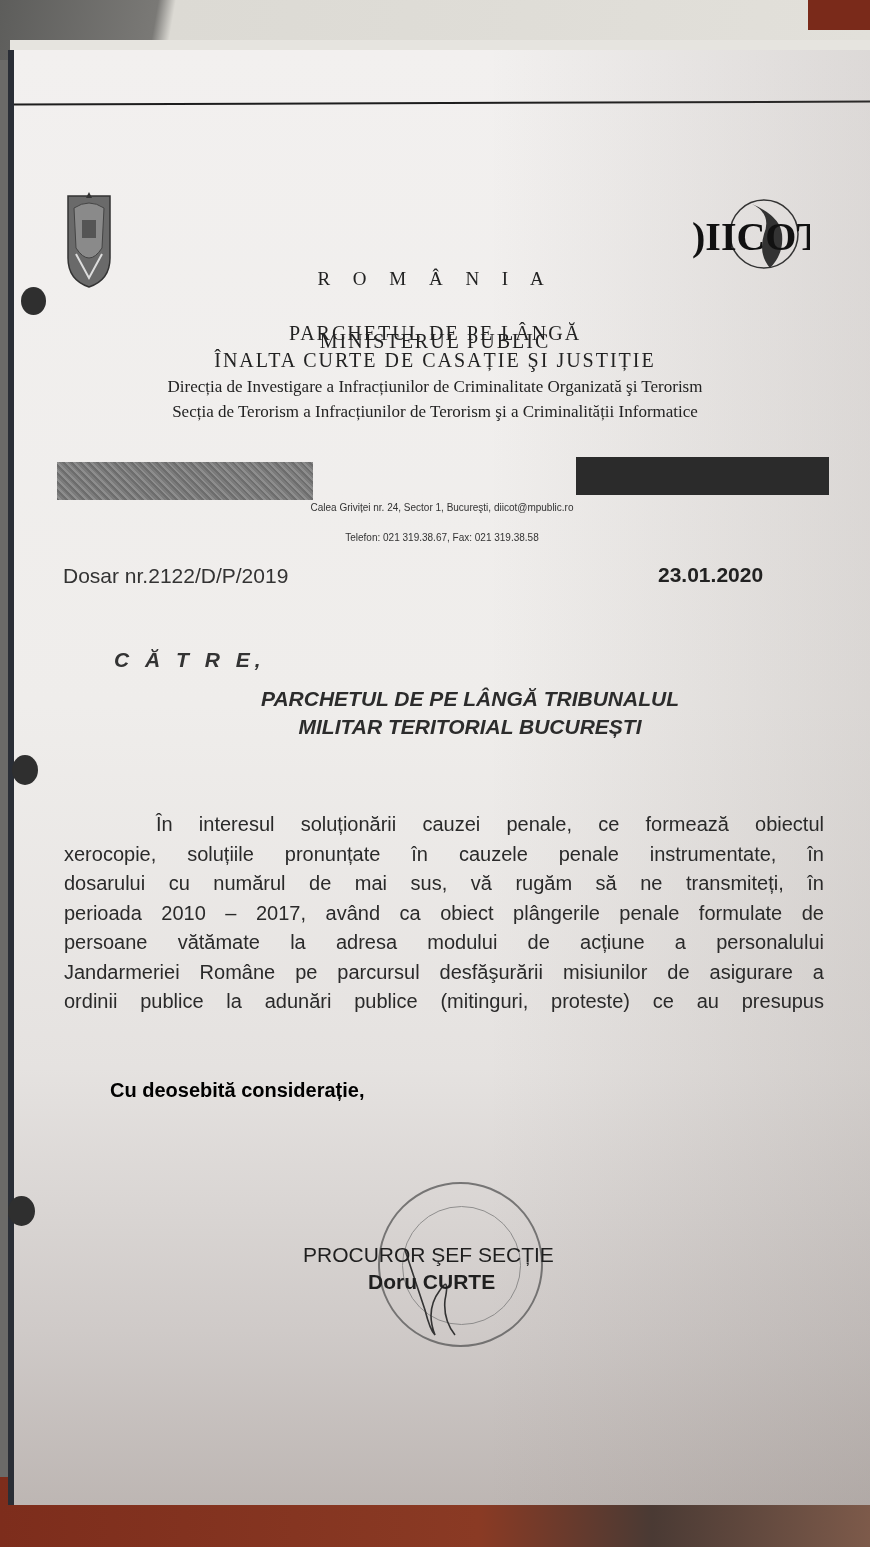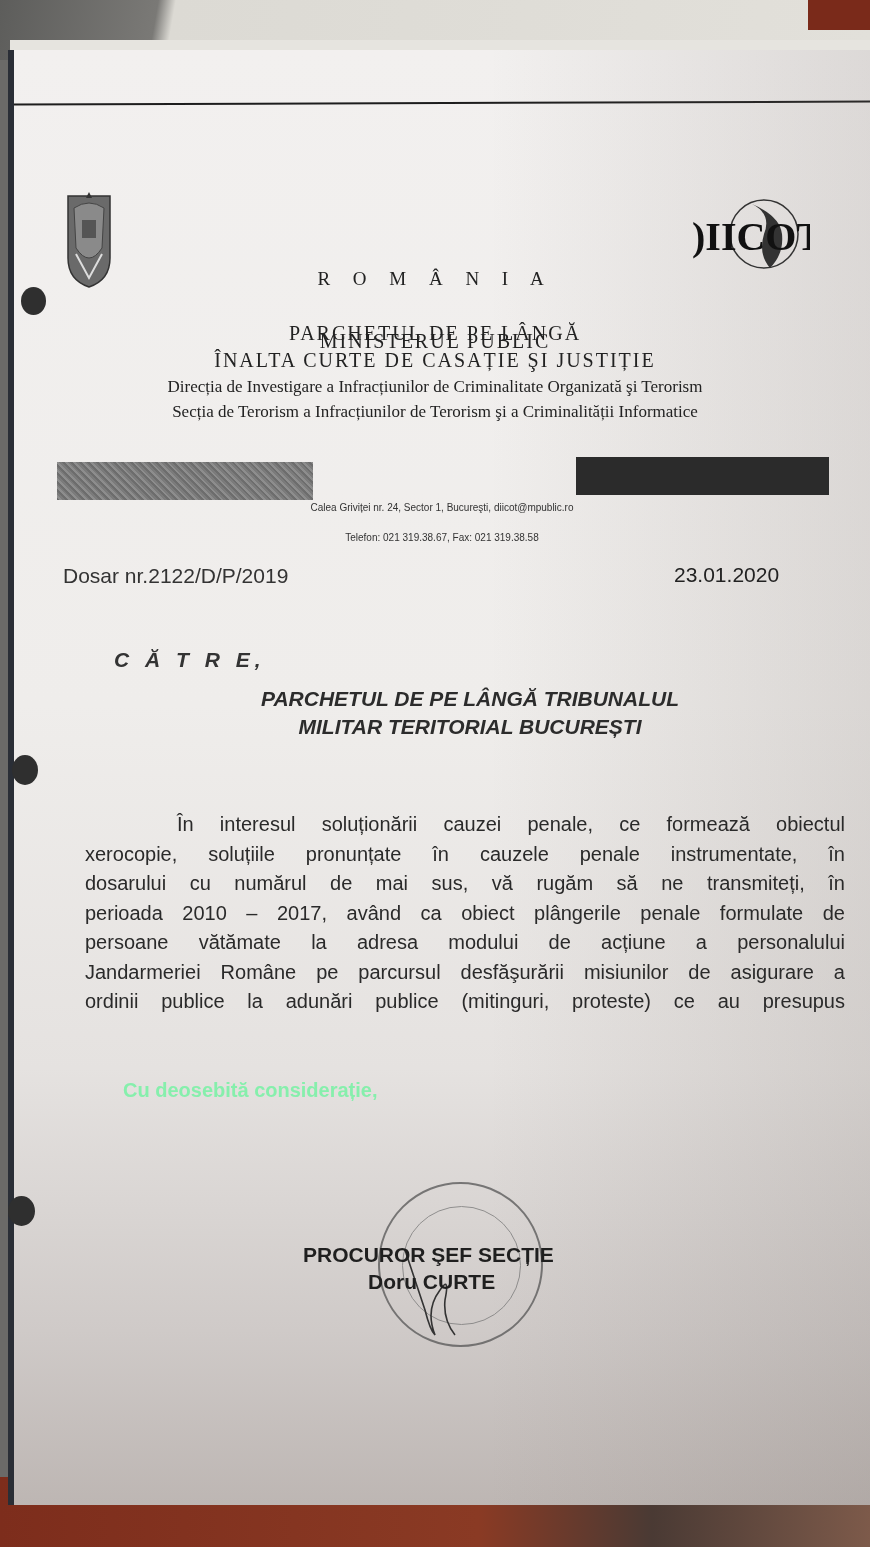--- a/index.html
+++ b/index.html
@@ -27,34 +27,34 @@
   .hdr.l4{top:349px;font-size:20px;letter-spacing:2px;}
   .hdr.l5{top:377px;font-size:17px;}
   .hdr.l6{top:402px;font-size:17px;}
   .redact1{position:absolute;left:57px;top:462px;width:256px;height:38px;
     background:repeating-linear-gradient(45deg,#6d6d6d 0 2px,#8d8d8d 2px 4px,#7b7b7b 4px 6px);}
   .redact2{position:absolute;left:576px;top:457px;width:253px;height:38px;background:#2b2b2b;}
   .addr{position:absolute;left:0;width:884px;text-align:center;font-size:10px;color:#333;}
   .addr.a1{top:502px;}
   .addr.a2{top:532px;}
   .dosar{position:absolute;left:63px;top:564px;font-size:21px;color:#333;}
-  .date{position:absolute;left:674px;top:563px;font-size:21px;color:#222;font-weight:normal;}
+  .date{position:absolute;left:658px;top:563px;font-size:21px;color:#222;font-weight:bold;}
   .catre{position:absolute;left:114px;top:648px;font-size:21px;font-weight:bold;font-style:italic;letter-spacing:5px;color:#333;}
   .dest{position:absolute;left:0;width:940px;text-align:center;font-size:21px;font-weight:bold;font-style:italic;color:#2c2c2c;}
   .dest.d1{top:687px;}
   .dest.d2{top:715px;}
-  .body{position:absolute;left:64px;top:810px;width:760px;font-size:20px;line-height:29.5px;color:#2a2a2a;text-align:justify;margin-left:21px;}
+  .body{position:absolute;left:64px;top:810px;width:760px;font-size:20px;line-height:29.5px;color:#2a2a2a;text-align:justify;}
   .body .ln{display:block;text-align:justify;text-align-last:justify;white-space:nowrap;}
   .body .ln.last{text-align-last:left;}
   .body .ln.first{padding-left:92px;}
-  .closing{position:absolute;left:123px;top:1079px;font-size:20px;font-weight:bold;color:#86efac;}
+  .closing{position:absolute;left:110px;top:1079px;font-size:20px;font-weight:bold;color:#000000;}
   .stamp{position:absolute;left:378px;top:1182px;width:165px;height:165px;border-radius:50%;
     border:2px solid #555;box-sizing:border-box;opacity:.75;}
   .stamp .inner{position:absolute;left:22px;top:22px;width:117px;height:117px;border-radius:50%;border:1px solid #777;}
-  .sig-title{position:absolute;left:303px;top:1243px;font-size:21px;font-weight:bold;color:#1f1f1f;}
+  .sig-title{position:absolute;left:303px;top:1243px;font-size:21px;font-weight:normal;color:#1f1f1f;}
   .sig-name{position:absolute;left:368px;top:1270px;font-size:21px;font-weight:bold;color:#1f1f1f;}
   .scribble{position:absolute;left:395px;top:1240px;width:80px;height:100px;}
 </style>
 </head>
 <body>
 
 <div class="bg-top"></div>
 <div class="bg-red"></div>
 <div class="bg-bottom"></div>
 <div class="sheet-under"></div>

